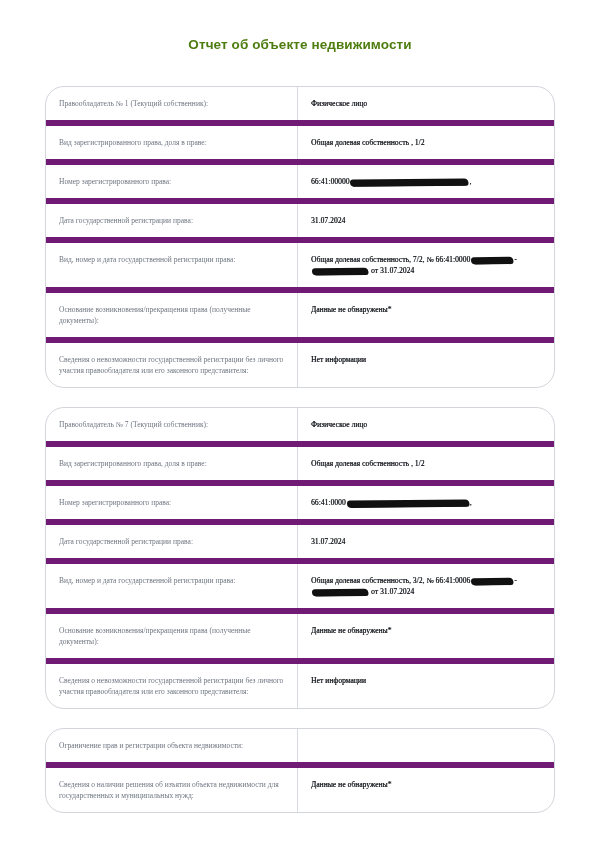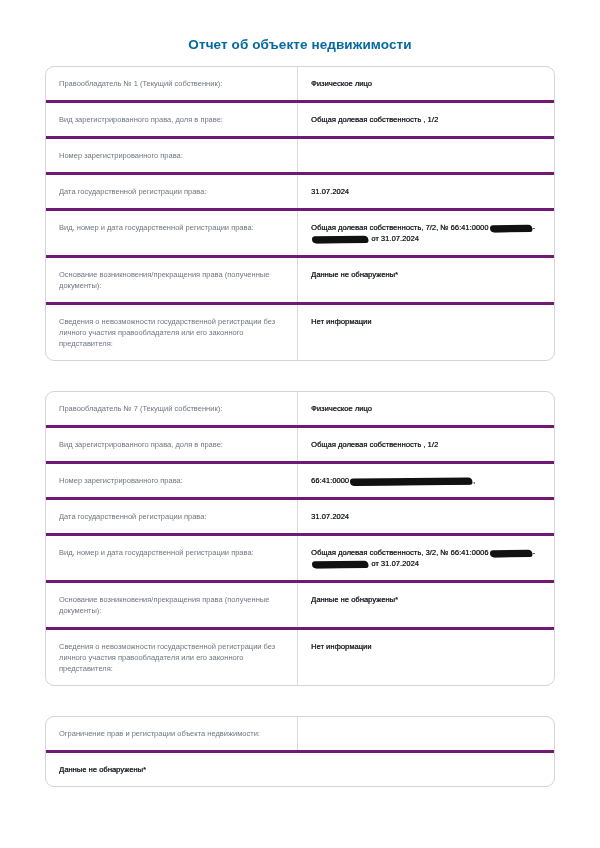--- a/index.html
+++ b/index.html
@@ -15,40 +15,41 @@
     overflow: hidden;
   }
   .page {
     box-sizing: border-box;
     width: 600px;
     height: 848px;
     padding: 37px 45px 0 45px;
     background: #ffffff;
   }
   .title {
-    margin: 0 0 14px 0;
+    margin: 0 0 34px 0;
     text-align: center;
     font-size: 13.5px;
     font-weight: 700;
-    color: #0369a1;
+    color: #4d7c0f;
     letter-spacing: 0.1px;
   }
   .card {
     border: 1px solid #d2d5da;
-    border-radius: 9px;
+    border-radius: 19px;
     background: #ffffff;
-    margin-bottom: 30px;
+    margin-bottom: 19px;
     overflow: hidden;
+    font-family: Liberation Serif, serif;
   }
   .row {
     display: grid;
     grid-template-columns: 252px 1fr;
   }
   .row + .row {
-    border-top: 3px solid #701a75;
+    border-top: 6px solid #701a75;
   }
   .cell {
     box-sizing: border-box;
     padding: 11px 13px;
     font-size: 7.5px;
     line-height: 11px;
   }
   .cell.label {
     color: #6e7580;
     border-right: 1px solid #d7dade;
@@ -79,20 +80,21 @@
         <div class="row">
           <div class="cell label">Правообладатель № 1 (Текущий собственник):</div>
           <div class="cell value"><span>Физическое лицо</span></div>
         </div>
         <div class="row">
           <div class="cell label">Вид зарегистрированного права, доля в праве:</div>
           <div class="cell value"><span>Общая долевая собственность , 1/2</span></div>
         </div>
         <div class="row">
           <div class="cell label">Номер зарегистрированного права:</div>
+          <div class="cell value"><span>66:41:00000</span><span class="redacted" style="width: 118px;"></span><span>,</span></div>
         </div>
         <div class="row">
           <div class="cell label">Дата государственной регистрации права:</div>
           <div class="cell value"><span>31.07.2024</span></div>
         </div>
         <div class="row">
           <div class="cell label">Вид, номер и дата государственной регистрации права:</div>
           <div class="cell value"><span>Общая долевая собственность, 7/2, № 66:41:0000</span><span class="redacted" style="width: 42px;"></span><span>-</span><br><span class="redacted" style="width: 56px;"></span><span> от 31.07.2024</span></div>
         </div>
         <div class="row">
@@ -132,17 +134,18 @@
         <div class="row">
           <div class="cell label">Сведения о невозможности государственной регистрации без личного участия правообладателя или его законного представителя:</div>
           <div class="cell value"><span>Нет информации</span></div>
         </div>
       </section>
       <section class="card">
         <div class="row">
           <div class="cell label">Ограничение прав и регистрации объекта недвижимости:</div>
         </div>
         <div class="row">
+          <div class="cell label">Сведения о наличии решения об изъятии объекта недвижимости для государственных и муниципальных нужд:</div>
           <div class="cell value"><span>Данные не обнаружены*</span></div>
         </div>
       </section>
     </div>
 </div>
 
 </body></html>

